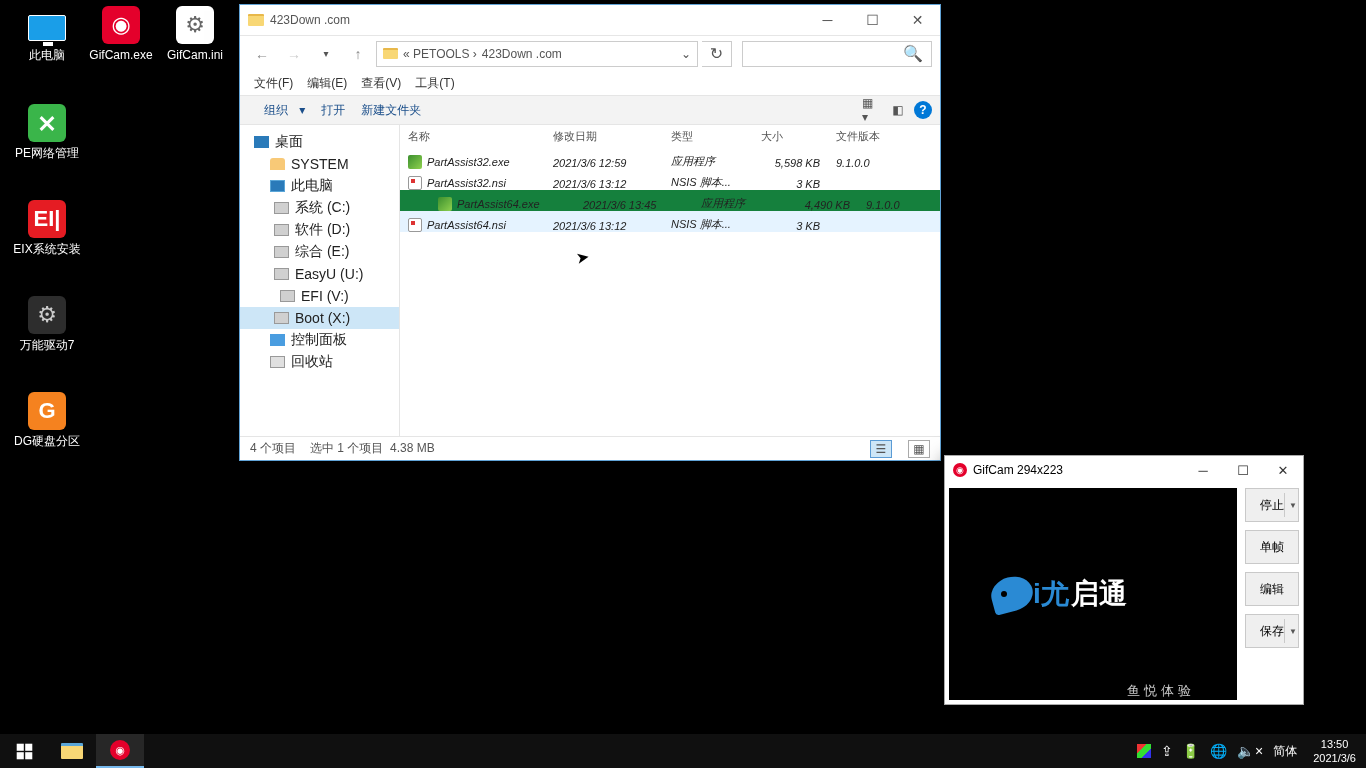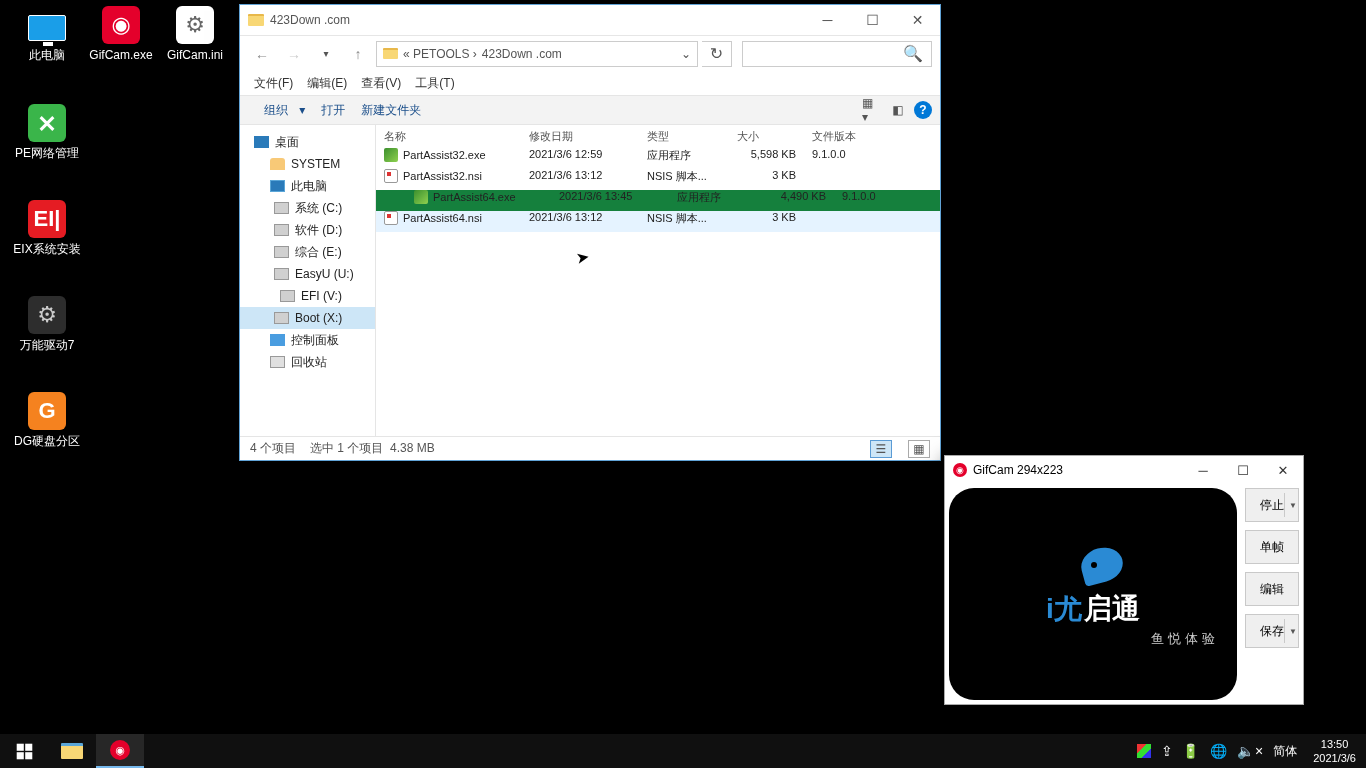--- a/index.html
+++ b/index.html
@@ -34,55 +34,55 @@
 .we-nav .refresh { width: 30px; height: 26px; border: 1px solid #ccc; border-left:none; display: flex; align-items: center; justify-content: center; color: #555; cursor:pointer;}
 .we-nav .search { width: 190px; height: 26px; border: 1px solid #ccc; margin-left: 6px; display:flex; align-items:center; justify-content:flex-end; padding:0 8px; color:#888;}
 .we-menu { height: 24px; display: flex; align-items: center; padding: 0 8px; font-size: 12px; color: #333; gap: 2px; }
 .we-menu span { padding: 2px 6px; cursor:pointer;}
 .we-toolbar { height: 30px; background: #f3f3f3; border-top: 1px solid #e5e5e5; border-bottom: 1px solid #e5e5e5; display: flex; align-items: center; padding: 0 8px; font-size: 12px; color: #1a4e8a; }
 .we-toolbar span { padding: 4px 8px; cursor:pointer;}
 .we-toolbar .spacer{flex:1;}
 .we-toolbar .ticon{width:20px; height:20px; margin-left:6px; display:flex; align-items:center; justify-content:center; color:#555; cursor:pointer;}
 .we-toolbar .help{width:18px;height:18px;border-radius:50%;background:#0078d7;color:#fff;display:flex;align-items:center;justify-content:center;font-size:12px;font-weight:bold;margin-left:6px;}
 .we-body { flex: 1; display: flex; overflow: hidden; }
-.we-tree { width: 136px; border-right: 1px solid #e5e5e5; padding: 6px 0; font-size: 12px; overflow:auto;}
+.we-tree { width: 160px; border-right: 1px solid #e5e5e5; padding: 6px 0; font-size: 14px; overflow:auto;}
 .we-tree .ti { display: flex; align-items: center; height: 22px; padding-left: 14px; gap: 6px; cursor:pointer; color:#222;}
 .we-tree .ti.sub { padding-left: 30px; }
 .we-tree .ti.sel { background: #cde6f7; }
 .we-tree .tic { width: 15px; height: 12px; }
 .tic-desktop{background:#2a7ab9;}
 .tic-user{background:#f8c977;border-radius:3px 3px 0 0;}
 .tic-pc{background:#2a7ab9;border:1px solid #5aa6d8;}
 .tic-drv{background:#d0d0d0;border:1px solid #999;}
 .tic-cp{background:#4a9de0;}
 .tic-bin{background:#e0e0e0;border:1px solid #999;}
 .we-list { flex: 1; display:flex; flex-direction:column; font-size: 11px; }
 .we-cols { display: flex; height: 23px; align-items: center; color: #555; }
 .we-cols div, .we-row div { padding: 0 8px; }
 .c1{width:145px;} .c2{width:118px;} .c3{width:90px;} .c4{width:75px; text-align:right;} .c5{width:80px;}
-.we-row { display: flex; height: 21px; align-items: flex-start; cursor:pointer; color:#222;}
+.we-row { display: flex; height: 21px; align-items: flex-end; cursor:pointer; color:#222;font-style:italic;}
 .we-row.sel { background: #15803d; padding-left: 30px; }
 .we-row.hover2 { background: #e5f3ff; }
 .we-row .fic { width: 14px; height: 14px; display: inline-block; vertical-align: -3px; margin-right: 5px; border-radius:2px;}
 .fic-exe{background:linear-gradient(135deg,#3b8f2e,#8fd14f);}
 .fic-nsi{background:#fff;border:1px solid #999;position:relative;}
 .fic-nsi::after{content:"";position:absolute;top:2px;left:2px;width:4px;height:4px;background:#d33;}
 .we-status { height: 24px; border-top: 1px solid #e5e5e5; display: flex; align-items: center; padding: 0 10px; font-size: 12px; color: #555; gap: 14px; }
 .we-status .spacer{flex:1;}
 .we-status .vbtn{width:22px;height:18px;border:1px solid #aaa;display:flex;align-items:center;justify-content:center;margin-left:2px;cursor:pointer;}
 .we-status .vbtn.act{background:#cde6f7;border-color:#5a9bd5;}
 
 
 .win-gifcam { position: absolute; right: 62px; bottom: 63px; width: 360px; height: 250px; background: #fff; border: 1px solid #aaa; box-shadow: 0 4px 20px rgba(0,0,0,.6); display: flex; flex-direction: column; }
 .gc-title { height: 28px; display: flex; align-items: center; padding-left: 8px; font-size: 12px; }
 .gc-title .gic { width: 14px; height: 14px; border-radius: 50%; background: #e4002b; margin-right: 6px; display:flex;align-items:center;justify-content:center;color:#fff;font-size:9px;}
 .gc-title .spacer{flex:1;}
 .gc-title .wbtn{width:40px;height:28px;display:flex;align-items:center;justify-content:center;font-size:13px;cursor:pointer;color:#333;}
 .gc-body { flex: 1; display: flex; }
-.gc-capture { flex: 1; margin: 4px; background: #000; display:flex; align-items:center; justify-content:center; flex-direction:column; color:#fff;border-radius:25px;}
+.gc-capture { flex: 1; margin: 4px; background: #000; display:flex; align-items:center; justify-content:center; color:#fff;}
 .gc-capture .logo{display:flex;align-items:baseline;gap:2px;}
 .gc-capture .fish{width:60px;height:46px;position:relative;margin-bottom:4px;}
 .gc-capture .fish::before{content:"";position:absolute;width:42px;height:34px;background:#2a8ad4;border-radius:50% 50% 50% 10%;right:0;top:8px;transform:rotate(-15deg);}
 .gc-capture .fish::after{content:"";position:absolute;width:6px;height:6px;background:#000;border-radius:50%;right:26px;top:22px;}
 .gc-capture .t1{font-size:28px;font-weight:bold;color:#2a8ad4;}
 .gc-capture .t2{font-size:28px;font-weight:bold;color:#fff;}
 .gc-capture .sub{font-size:13px;color:#ccc;letter-spacing:4px;margin-top:2px;align-self:flex-end;margin-right:18px;}
 .gc-side { width: 62px; padding: 4px; display: flex; flex-direction: column; gap: 8px; }
 .gc-btn { height: 34px; background: #efefef; border: 1px solid #c9c9c9; font-size: 12px; display: flex; align-items: center; justify-content: center; cursor:pointer; position:relative;}
 .gc-btn.dd::after{content:"";position:absolute;right:3px;top:4px;bottom:4px;width:10px;border-left:1px solid #c9c9c9;display:flex;align-items:center;}

